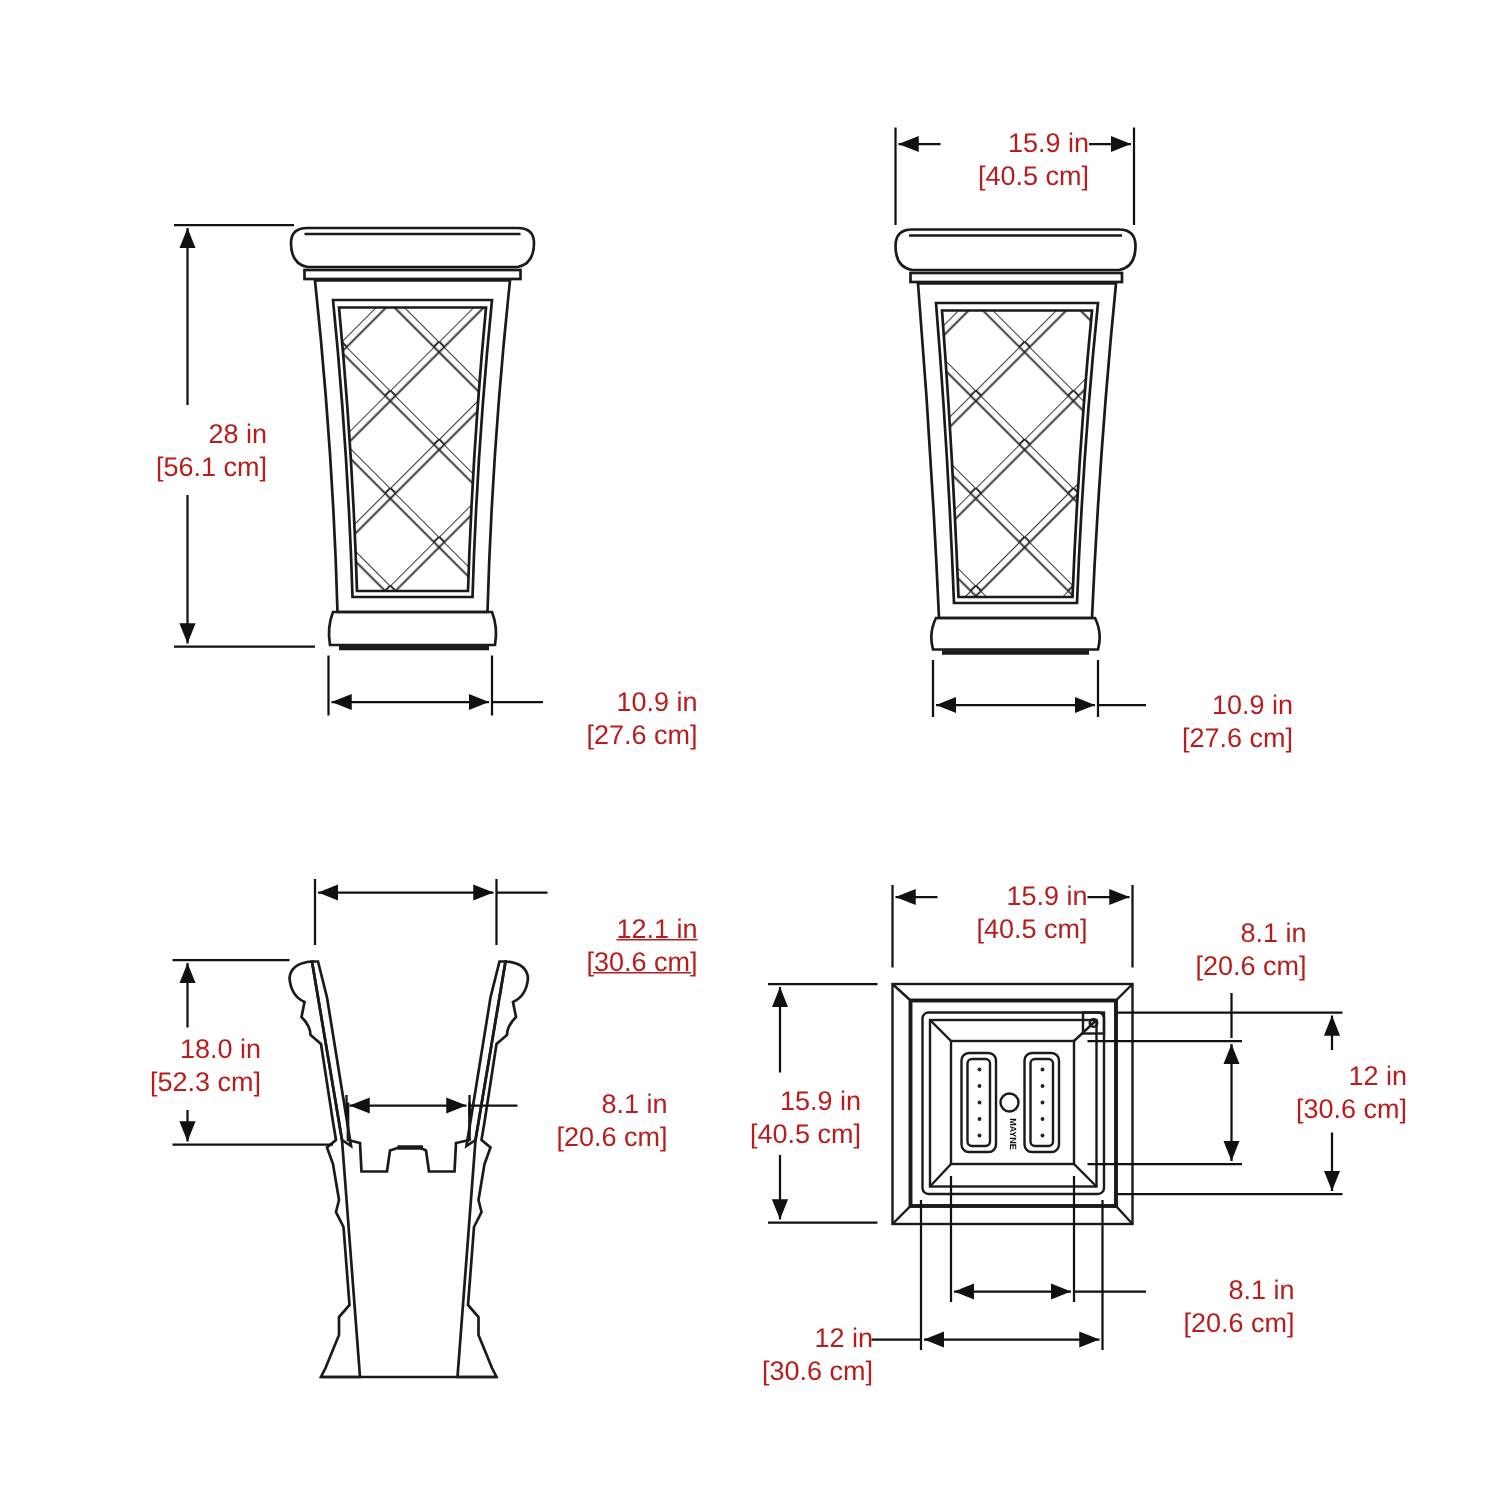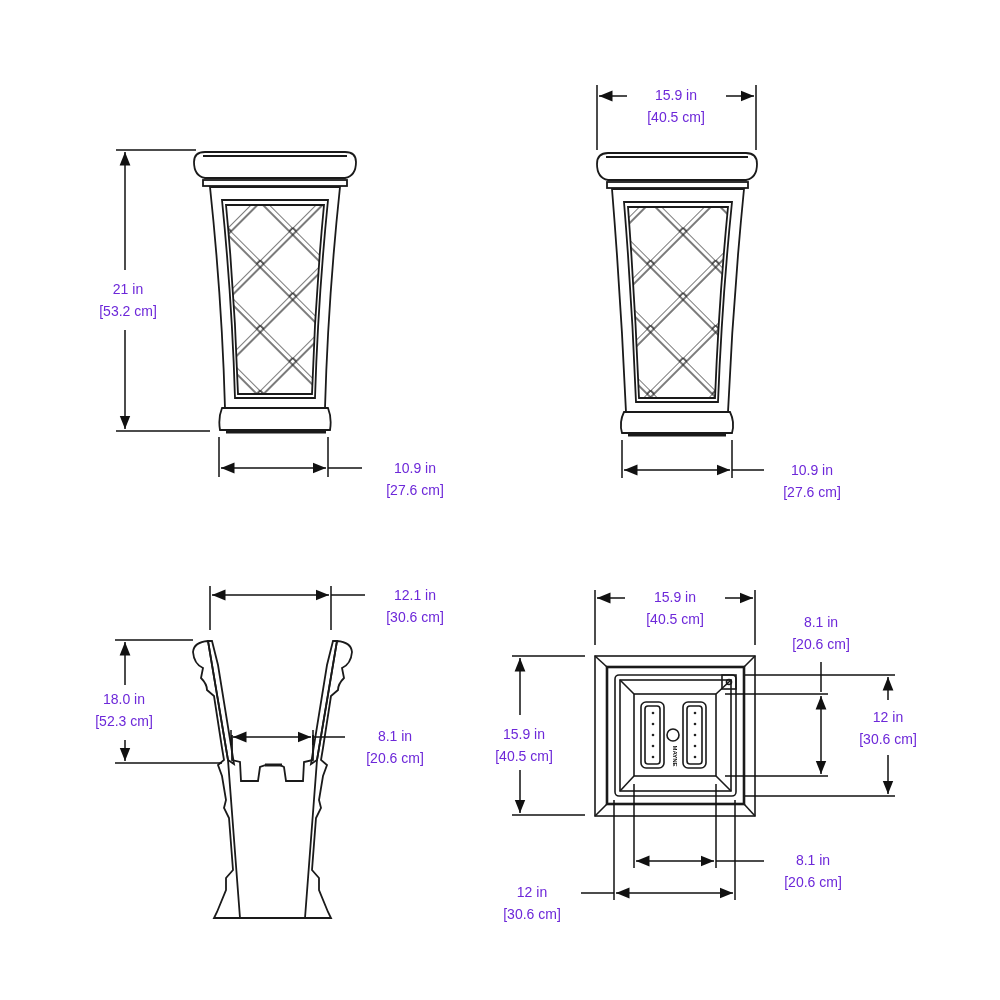--- a/index.html
+++ b/index.html
@@ -1,18 +1,18 @@
 <!DOCTYPE html>
 <html><head>
 <meta charset="utf-8">
 <style>
   html, body { margin:0; padding:0; background:#ffffff; }
   body { width:1000px; height:1000px; position:relative; overflow:hidden; font-family:"Liberation Sans", sans-serif; color:#111; }
   svg { position:absolute; left:0; top:0; }
-  .lbl { position:absolute; font-size:14px; line-height:22px; text-align:center; color:#6d28d9; white-space:nowrap; }
+  .lbl { position:absolute; font-size:18px; line-height:22px; text-align:right; color:#b91c1c; white-space:nowrap; }
   .lbl span { display:block; }
 </style>
 </head>
 <body>
 
 <svg width="1000" height="1000" viewBox="0 0 1000 1000">
   <defs>
     <marker id="ar" viewBox="0 0 10 10" refX="10" refY="5" markerWidth="9" markerHeight="9" orient="auto-start-reverse">
       <path d="M0,1 L10,5 L0,9 z" fill="#111"></path>
     </marker>
@@ -175,38 +175,38 @@
   </g>
   <g stroke="#111" stroke-width="1.5">
     <line x1="614" y1="800" x2="614" y2="900"></line>
     <line x1="735" y1="800" x2="735" y2="900"></line>
     <line x1="581" y1="893" x2="614" y2="893"></line>
     <line x1="616" y1="893" x2="733" y2="893" marker-start="url(#ar)" marker-end="url(#ar)"></line>
   </g>
 </svg>
 
 <div class="lbl" style="left:78px;top:278px;width:100px;">
-  <span>21 in</span>
-  <span>[53.2 cm]</span>
+  <span>28 in</span>
+  <span>[56.1 cm]</span>
 </div>
 <div class="lbl" style="left:365px;top:457px;width:100px;">
   <span>10.9 in</span>
   <span>[27.6 cm]</span>
 </div>
 
 <div class="lbl" style="left:626px;top:84px;width:100px;">
   <span>15.9 in</span>
   <span>[40.5 cm]</span>
 </div>
 <div class="lbl" style="left:762px;top:459px;width:100px;">
   <span>10.9 in</span>
   <span>[27.6 cm]</span>
 </div>
 
-<div class="lbl" style="left:365px;top:584px;width:100px;">
+<div class="lbl" style="left:365px;top:608px;width:100px;text-decoration:underline;">
   <span>12.1 in</span>
   <span>[30.6 cm]</span>
 </div>
 <div class="lbl" style="left:74px;top:688px;width:100px;">
   <span>18.0 in</span>
   <span>[52.3 cm]</span>
 </div>
 <div class="lbl" style="left:345px;top:725px;width:100px;">
   <span>8.1 in</span>
   <span>[20.6 cm]</span>

